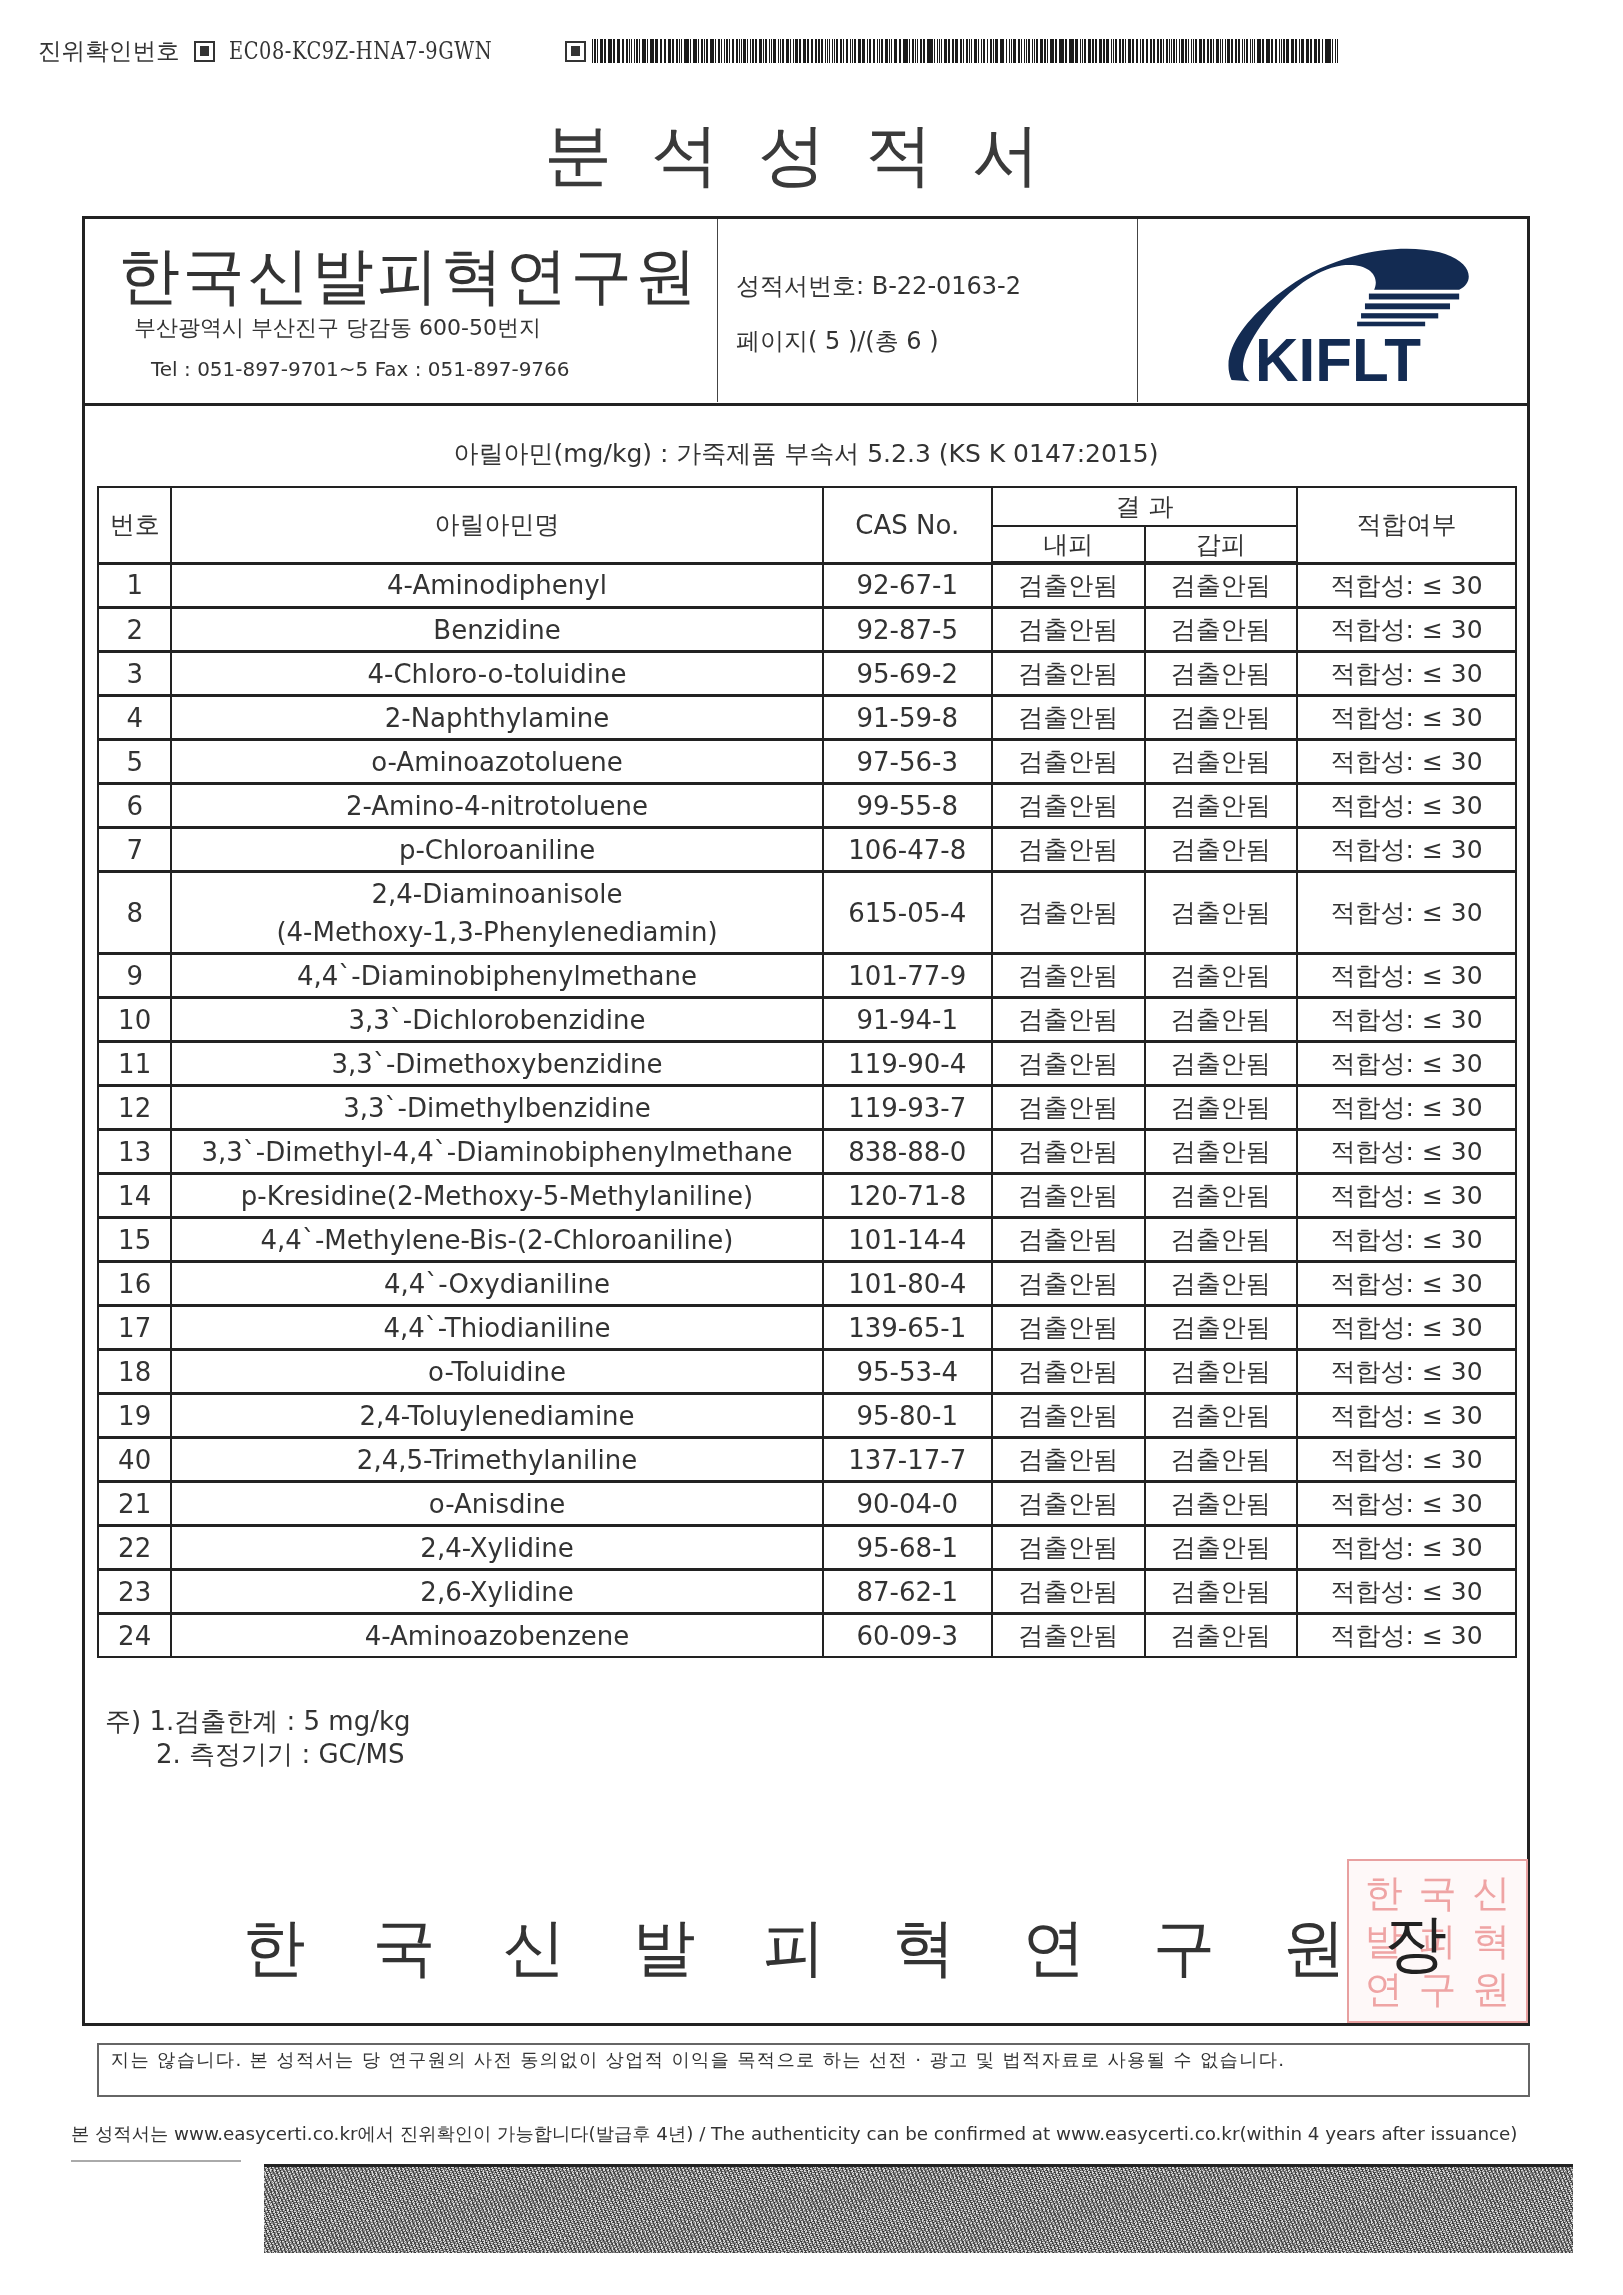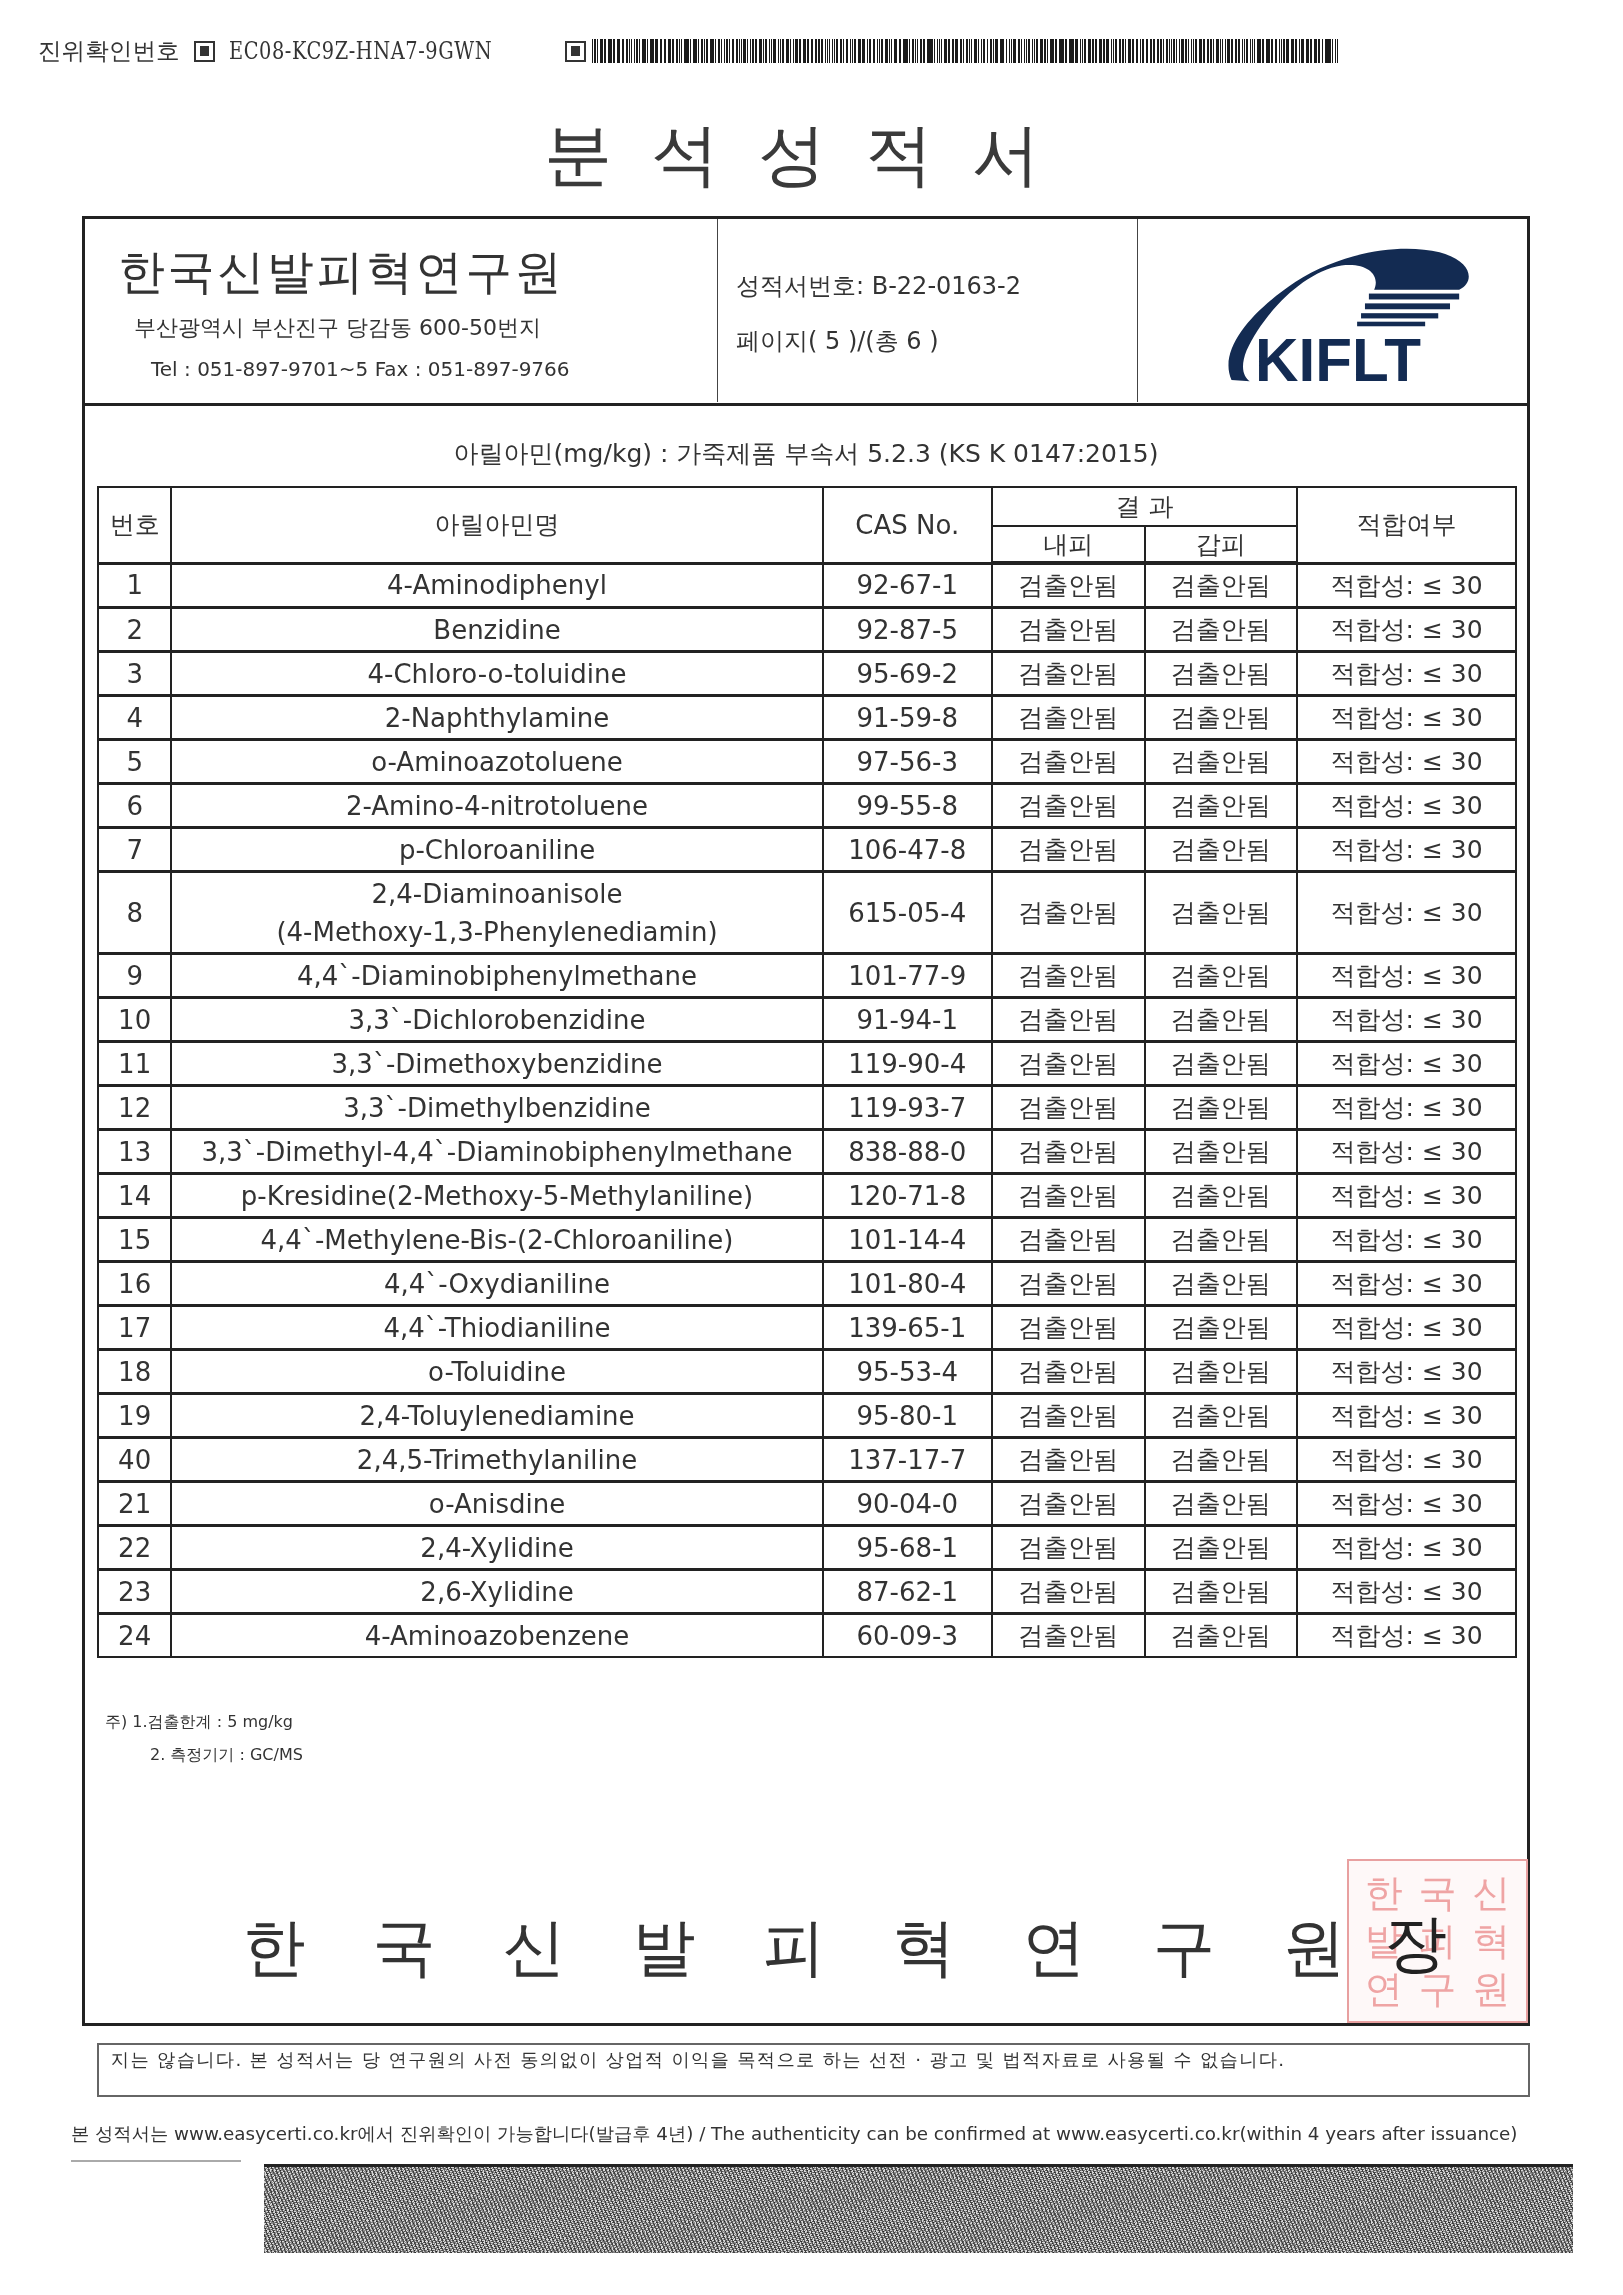--- a/index.html
+++ b/index.html
@@ -16,21 +16,21 @@
   .barcode { left:592px; top:39px; width:962px; height:23.6px; display:flex; align-items:stretch; gap:0; }
   .barcode span { display:block; height:100%; background:#1a1a1a; }
 
   .doc-title { left:0; width:1623px; top:110px; text-align:center; font-size:68px; letter-spacing:39px; color:#3a3a3a; font-weight:normal; }
 
   
   .frame { left:82px; top:216px; width:1448px; height:1810px; border:3.3px solid #222; box-sizing:border-box; }
   .header-row { left:82px; top:216px; width:1448px; height:190px; box-sizing:border-box; border-bottom:3.9px solid #222; }
   .hdr-col1 { left:85px; top:219px; width:632px; height:183px; border-right:1.3px solid #444; }
   .hdr-col2 { left:718px; top:219px; width:419px; height:183px; border-right:1.3px solid #444; }
-  .org-name { left:118px; top:241px; font-size:47px; letter-spacing:2.6px; color:#333;font-family:Liberation Mono, monospace; }
+  .org-name { left:118px; top:234px; font-size:62px; letter-spacing:2.6px; color:#333;font-family:Liberation Mono, monospace; }
   .org-addr { left:134px; top:313px; font-size:22px; color:#333; }
   .org-tel  { left:151px; top:357px; font-size:20px; color:#333; }
   .report-no { left:736px; top:270px; font-size:24px; color:#333; }
   .report-page { left:736px; top:325px; font-size:24px; color:#333; }
   .logo { left:1217px; top:236px; width:275px; height:157px; }
 
   .subtitle { left:82px; width:1448px; top:437px; text-align:center; font-size:25px; color:#333; }
 
   
   table.results { position:absolute; left:97px; top:486px; width:1420px; border-collapse:collapse; font-size:26px; color:#333; }
@@ -40,21 +40,21 @@
   table.results tbody td { height:41px; }
   table.results tbody tr { border-top:3.9px solid #222; }
   table.results tbody tr.tall td { height:79px; line-height:38px; }
   .col-no { width:72px; }
   .col-name { width:655px; }
   .col-cas { width:169px; }
   .col-r { width:153px; }
   .col-fit { width:220px; }
   .ko { font-size:25px; }
 
-  .notes { left:105px; top:1705px; font-size:16px; color:#333; line-height:33px; }
+  .notes { left:105px; top:1705px; font-size:26px; color:#333; line-height:33px;text-align:center; }
   .notes .indent { padding-left:45px; }
 
   .signature { left:209px; top:1905px; font-size:63px; color:#333; letter-spacing:0; display:flex; gap:0; }
   .signature span { display:inline-block; width:130px; text-align:center; }
   .seal { left:1347px; top:1859px; width:181px; height:164px; border:2.6px solid #e8a0a0; box-sizing:border-box; background:rgba(240,160,160,0.08); }
   .seal-grid { position:absolute; inset:7.9px; display:grid; grid-template-columns:repeat(3,1fr); grid-template-rows:repeat(3,1fr); color:#efa4a4; font-size:38px; text-align:center; line-height:48px; }
   .seal-mark { left:1384px; top:1901px; font-size:63px; color:#222; }
 
   .remark-box { left:97px; top:2043px; width:1433px; height:54px; border:2px solid #666; box-sizing:border-box; padding:2.6px 11.8px; font-size:18.3px; line-height:23.6px; color:#333; letter-spacing:1.3px; }
 

